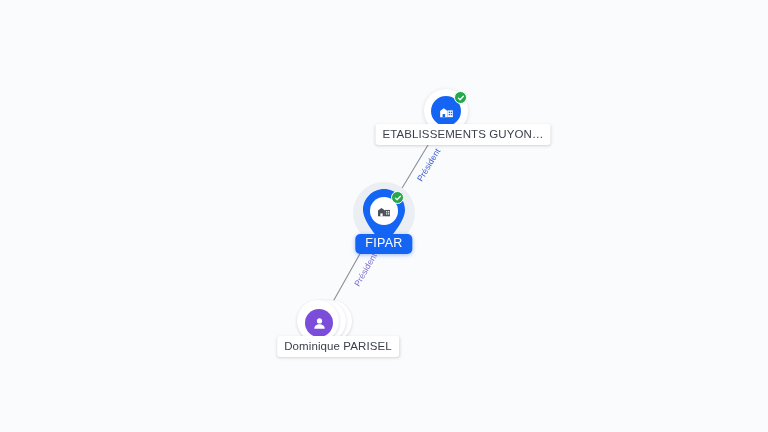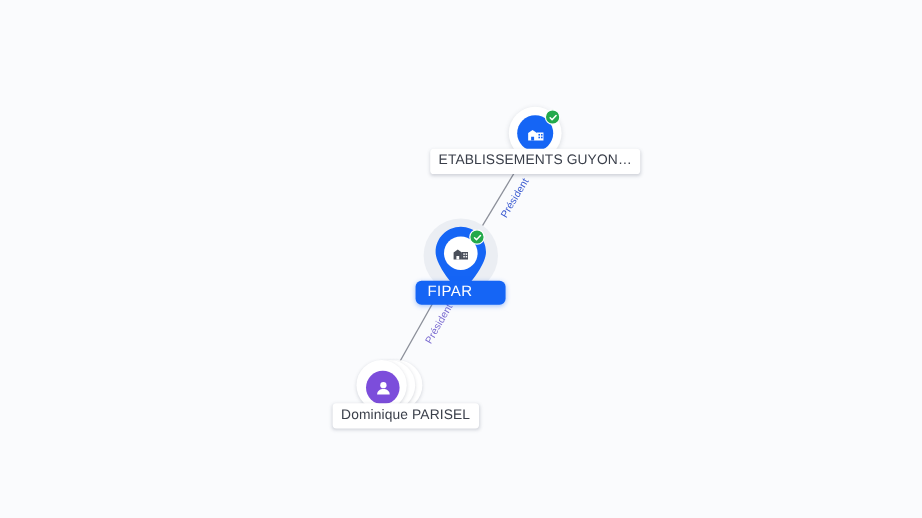--- a/index.html
+++ b/index.html
@@ -164,21 +164,21 @@
     border-radius: 3px;
     box-shadow: 0 1px 3px rgba(60,70,90,0.22);
     letter-spacing: 0.1px;
   }
   .label-selected {
     background: #1565f5;
     color: #ffffff;
     font-size: 12.5px;
     line-height: 15px;
     font-weight: 400;
-    padding: 2px 28px 3px 10px;
+    padding: 2px 10px 3px 10px;
     border-radius: 5px;
     box-shadow: 0 1px 4px rgba(21,101,245,0.40);
     letter-spacing: 0.3px;
   }
 
   
   .edge-label {
     position: absolute;
     font-size: 8.5px;
     line-height: 10px;
@@ -230,21 +230,21 @@
           <rect x="18.1" y="15.4" width="1.9" height="1.9" fill="#1565f5"></rect>
           <path d="M6.5 20V15.6H10V20H6.5Z" fill="#1565f5"></path>
         </svg>
       </div>
       <div class="check-badge" style="left:30px; top:2px;">
         <svg width="8" height="8" viewBox="0 0 12 12">
           <path d="M2.2 6.2 L4.6 8.6 L9.6 3.4" stroke="#ffffff" stroke-width="1.9" fill="none" stroke-linecap="round" stroke-linejoin="round"></path>
         </svg>
       </div>
     </div>
-    <div class="node-label label-plain" style="left:0px; top:13px;">ETABLISSEMENTS GUYON…</div>
+    <div class="node-label label-plain" style="left:17px; top:13px;">ETABLISSEMENTS GUYON…</div>
   </div>
 
   <div class="node" style="left:384px; top:213px;">
     <div class="pin-glow"></div>
     <div class="pin-wrap">
       <svg class="pin-shape" width="48" height="58" viewBox="0 0 48 58">
         <path d="M24 2 C12.4 2 3 11.4 3 23 C3 33.2 15.8 48.6 21.3 54.7
                  C22.7 56.3 25.3 56.3 26.7 54.7 C32.2 48.6 45 33.2 45 23
                  C45 11.4 35.6 2 24 2 Z" fill="#1565f5"></path>
       </svg>

